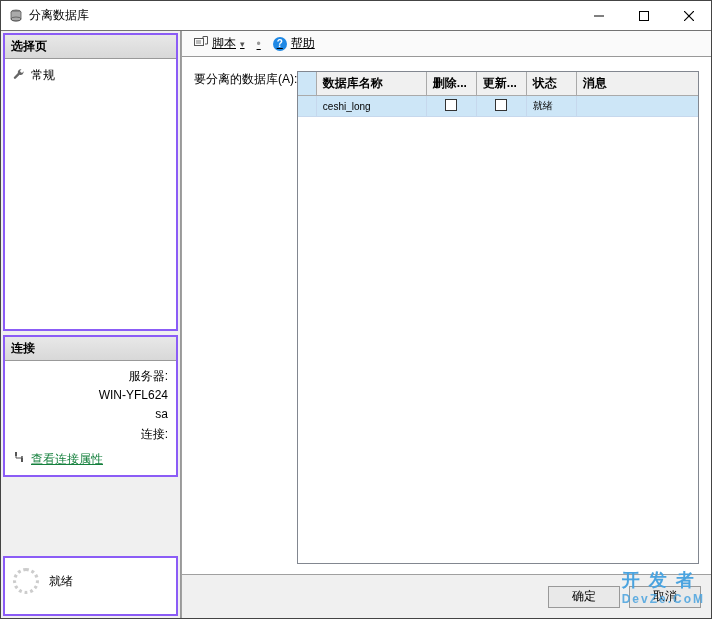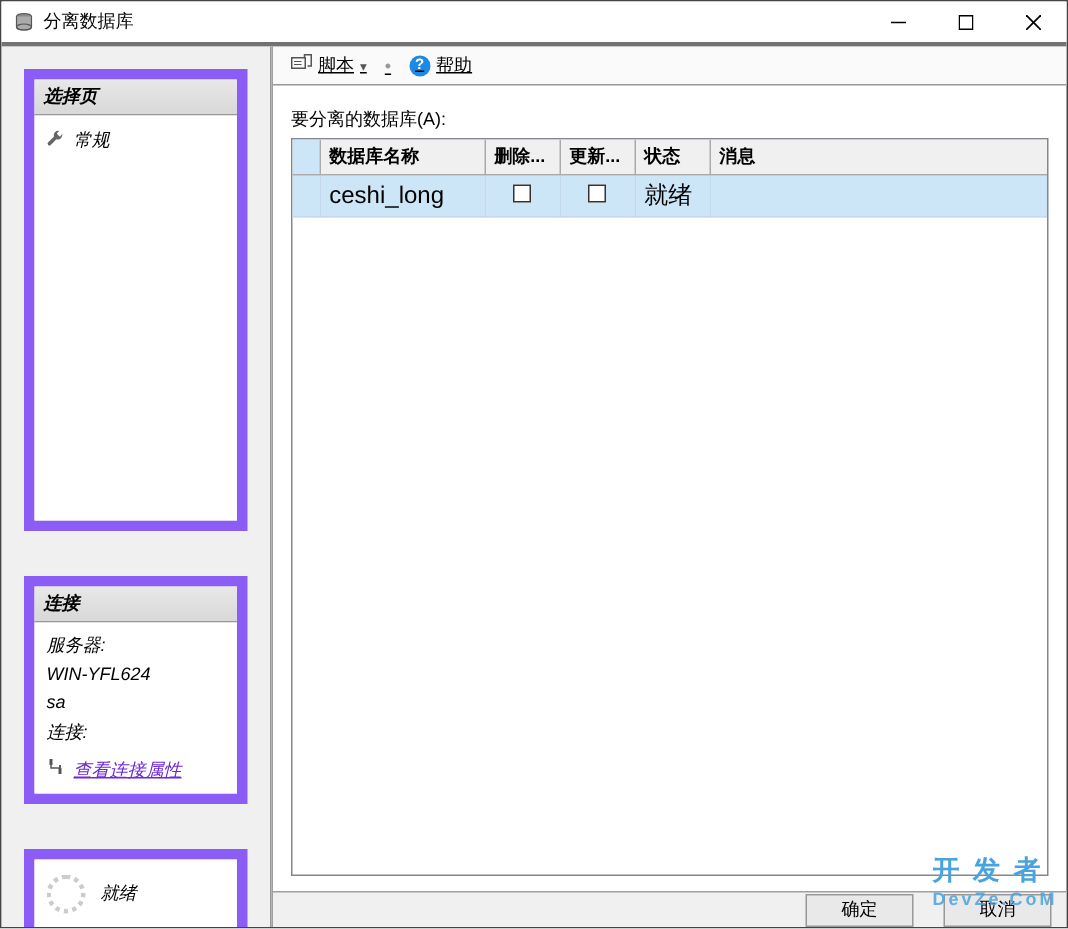--- a/index.html
+++ b/index.html
@@ -1,54 +1,54 @@
 <!DOCTYPE html>
 <html><head>
   <meta charset="utf-8">
   <style>
     * { box-sizing: border-box; margin: 0; padding: 0; font-family: "Microsoft YaHei", "Segoe UI", Tahoma, sans-serif; }
     body { background: #fff; font-size: 12px; }
     .window { width: 712px; height: 619px; border: 1px solid #444; display: flex; flex-direction: column; position: relative; background: #fff; }
-    .titlebar { height: 30px; background: #fff; display: flex; align-items: center; border-bottom: 3px solid #737373; }
+    .titlebar { height: 30px; background: #fff; display: flex; align-items: center; border-bottom: 1px solid #737373; }
     .titlebar-icon { margin-left: 8px; margin-right: 6px; display: flex; }
     .titlebar-title { flex: 1; font-size: 12px; }
     .titlebar-controls { display: flex; height: 100%; }
     .tb-btn { width: 45px; display: flex; align-items: center; justify-content: center; font-size: 13px; cursor: default; }
     .body { flex: 1; display: flex; overflow: hidden; }
     .sidebar { width: 180px; display: flex; flex-direction: column; background: #f0f0f0; border-right: 1px solid #999; }
-    .sidebar-section { border: 7px solid #8b5cf6; margin: 15px; font-style: italic; }
+    .sidebar-section { border: 2px solid #8b5cf6; margin: 2px; }
     .sidebar-header { background: linear-gradient(#e8e8e8,#d8d8d8); border-bottom: 1px solid #999; padding: 3px 6px; font-weight: bold; font-size: 12px; }
-    .sidebar-body { background: #fff; padding: 6px 8px; }
+    .sidebar-body { background: #fff; padding: 6px 8px; text-align: right; }
     .select-page-body { height: 270px; }
     .nav-item { display: flex; align-items: center; gap: 6px; padding: 2px 0; cursor: default; }
     .wrench-icon { color: #555; }
     .conn-body { line-height: 1.6; }
-    .link { color: #6d28d9; text-decoration: underline; cursor: pointer; }
+    .link { color: #15803d; text-decoration: underline; cursor: pointer; }
     .link-row { display: flex; align-items: center; gap: 6px; margin-top: 6px; }
     .progress-body { display: flex; align-items: center; gap: 10px; padding: 10px 8px 20px 8px; }
     .spinner { width: 26px; height: 26px; border: 3px dotted #ccc; border-radius: 50%; }
     .main { flex: 1; display: flex; flex-direction: column; border-left: 1px solid #a0a0a0; }
     .toolbar { height: 26px; border-bottom: 1px solid #999; display: flex; align-items: center; padding: 0 8px; gap: 6px; background: #fafafa; text-decoration: underline; }
     .toolbar-btn { display: flex; align-items: center; gap: 4px; padding: 2px 4px; cursor: default; }
     .dropdown-arrow { font-size: 9px; color: #555; }
     .separator { color: #999; margin: 0 2px; }
     .help-icon { display: inline-flex; width: 14px; height: 14px; border-radius: 50%; background: #1e88e5; color: #fff; align-items: center; justify-content: center; font-size: 10px; font-weight: bold; }
-    .content { flex: 1; padding: 14px 12px 10px 12px; display: flex; flex-direction: column; }
+    .content { flex: 1; padding: 14px 12px 10px 12px; display: flex; flex-direction: row; }
     .section-label { font-size: 12px; margin-bottom: 4px; }
     .table-wrap { flex: 1; border: 1px solid #828790; background: #fff; overflow: hidden; }
     table { border-collapse: collapse; width: 100%; }
     thead th { background: #f0f0f0; border: 1px solid #aaa; border-top: none; font-weight: bold; font-size: 12px; padding: 3px 6px; text-align: left; }
     thead th:first-child { border-left: none; }
     thead th:last-child { border-right: none; margin-top: 28px; }
-    tbody td { border-right: 1px solid #c6d8ed; border-bottom: 1px solid #c6d8ed; font-size: 16px; padding: 3px 6px; background: #cde6f7; }
+    tbody td { border-right: 1px solid #c6d8ed; border-bottom: 1px solid #c6d8ed; font-size: 10px; padding: 3px 6px; background: #cde6f7; }
     tbody td:last-child { border-right: none; }
     .row-handle { width: 18px; background: #cde6f7; padding: 0; }
     .checkbox-cell { text-align: center; }
     .ck { width: 12px; height: 12px; border: 1px solid #333; display: inline-block; background: #fff; }
-    .footer { height: 24px; border-top: 1px solid #a0a0a0; display: flex; align-items: center; justify-content: flex-end; padding: 0 10px; gap: 20px; background: #f0f0f0; }
+    .footer { height: 44px; border-top: 1px solid #a0a0a0; display: flex; align-items: center; justify-content: flex-end; padding: 0 10px; gap: 9px; background: #f0f0f0; }
     .btn { min-width: 72px; height: 22px; border: 1px solid #999; background: #e9e9e9; font-size: 12px; cursor: default; display: flex; align-items: center; justify-content: center; }
     .watermark { position: absolute; right: 6px; bottom: 12px; color: #4aa3df; font-family: Arial; letter-spacing: 2px; pointer-events: none; }
     .watermark .wm1 { font-size: 18px; font-weight: bold; }
     .watermark .wm2 { font-size: 12px; font-weight: bold; opacity: 0.85; }
   </style>
 </head>
 <body>
 
 <div class="window">
   <div class="titlebar">

